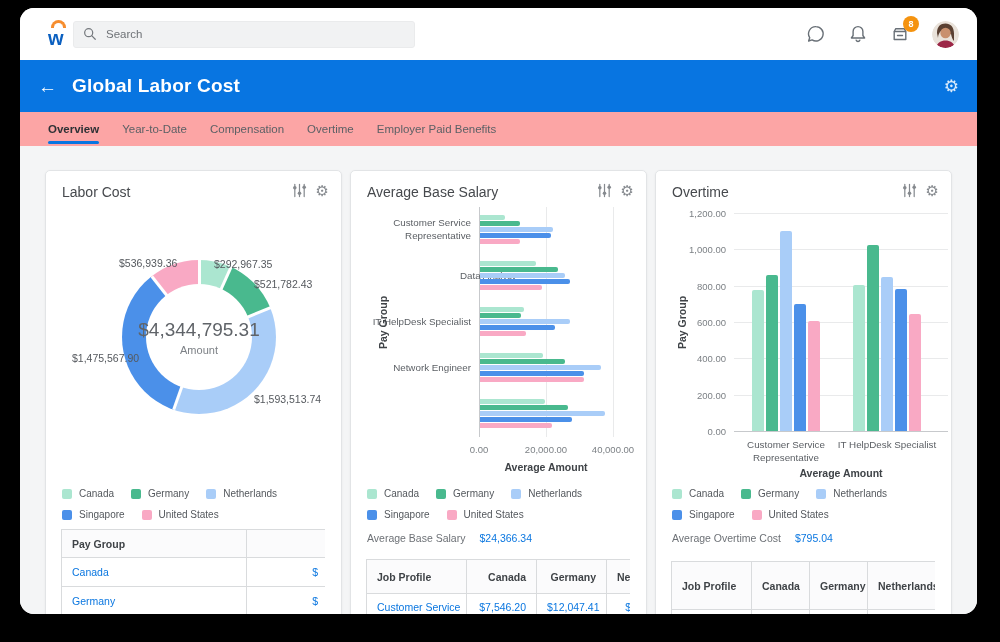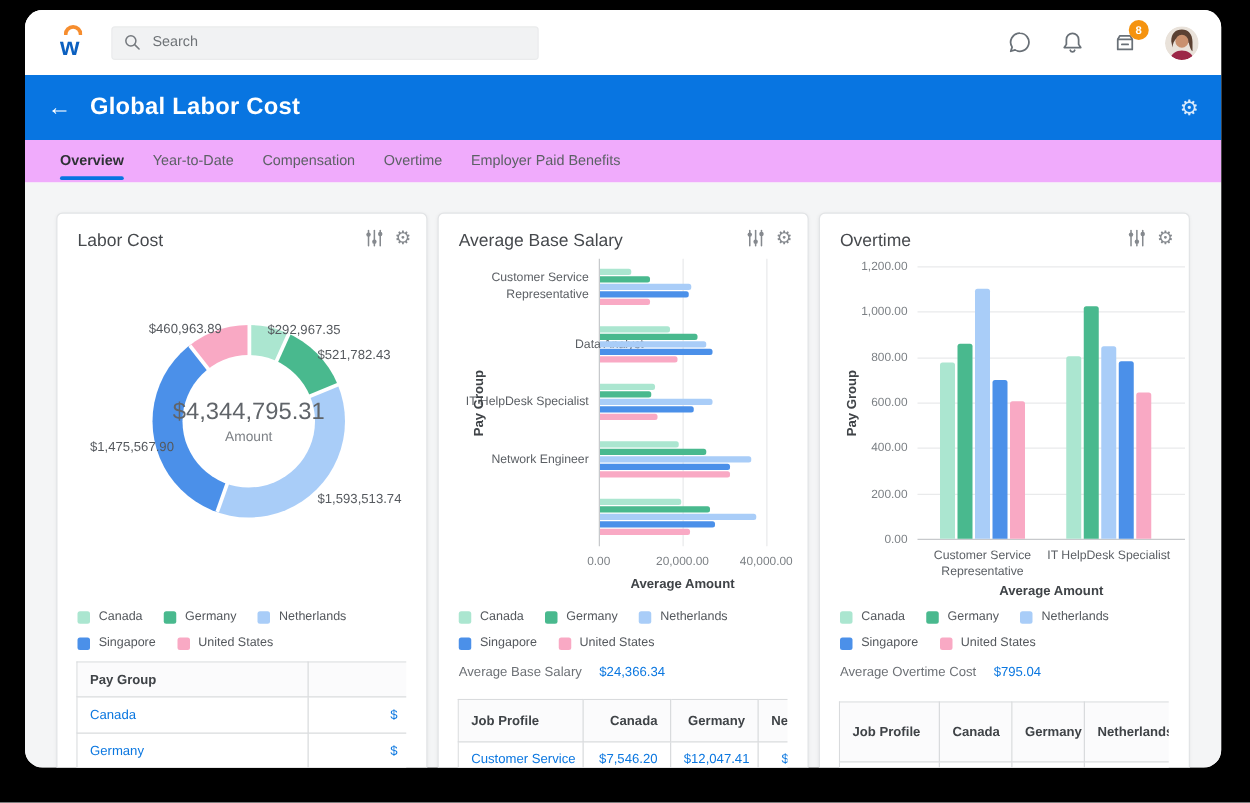--- a/index.html
+++ b/index.html
@@ -11,35 +11,35 @@
   .window{
     position:absolute;left:20px;top:8px;width:957px;height:606px;
     background:#fff;border-radius:14px;overflow:hidden;
   }
   
   .topbar{height:52px;display:flex;align-items:center;padding:0 18px;background:#fff;}
   .logo{width:26px;margin-left:9px;position:relative;flex:none;}
   .logo .arc{position:absolute;left:4px;top:-1px;width:15px;height:8px;box-sizing:border-box;
     border:3px solid #f68d2e;border-bottom:none;border-radius:9px 9px 0 0;}
   .logo .w{display:block;margin-top:7px;font-size:20px;font-weight:700;color:#0b60c0;line-height:1;text-align:left;padding-left:1px;}
-  .search{margin-left:16px;width:322px;height:25px;background:#f1f2f3;border:1px solid #eaebec;border-radius:3px;
+  .search{width:322px;height:25px;background:#f1f2f3;border:1px solid #eaebec;border-radius:3px;
     display:flex;align-items:center;gap:9px;padding:0 9px;color:#6f7377;font-size:11.5px;cursor:text;}
   .topicons{margin-left:auto;display:flex;align-items:center;gap:22px;}
   .iconbtn{position:relative;width:20px;height:20px;flex:none;cursor:pointer;}
   .iconbtn svg{display:block;}
   .badge{position:absolute;top:-8px;right:-9px;min-width:16px;height:16px;border-radius:9px;
     display:flex;align-items:center;justify-content:center;color:#fff;font-size:9px;font-weight:700;padding:0 2px;box-sizing:border-box;}
   .avatar{width:27px;height:27px;border-radius:50%;overflow:hidden;flex:none;cursor:pointer;}
   
   .bluebar{height:52px;display:flex;align-items:center;padding:0 18px;gap:15px;}
   .back{color:#fff;font-size:19px;line-height:1;cursor:pointer;}
   .bluetitle{color:#fff;font-size:19px;font-weight:700;letter-spacing:.2px;}
   .bluegear{margin-left:auto;color:rgba(255,255,255,.85);font-size:17px;line-height:1;cursor:pointer;}
   
-  .tabbar{height:34px;background:#f0abfc;display:flex;align-items:stretch;padding:0 28px;gap:23px;}
+  .tabbar{height:34px;background:#fca5a5;display:flex;align-items:stretch;padding:0 28px;gap:23px;}
   .tab{font-size:11.5px;color:#5c6065;display:flex;align-items:center;position:relative;cursor:pointer;white-space:nowrap;}
   .tab.active{color:#2e3135;font-weight:700;}
   .tab.active::after{content:"";position:absolute;left:0;right:0;bottom:2px;height:3px;border-radius:2px;background:#0875e1;}
   
   .content{background:#f4f5f6;height:468px;padding:24px 25px 0;display:flex;gap:8px;box-sizing:border-box;}
   .card{flex:1 1 0;background:#fff;border:1px solid #e2e4e6;border-radius:5px;position:relative;
     box-shadow:0 1px 3px rgba(0,0,0,.05);height:470px;overflow:hidden;}
   .card-title{position:absolute;left:16px;top:13px;font-size:14px;color:#46494d;}
   .card-icons{position:absolute;right:12px;top:12px;display:flex;align-items:center;gap:9px;color:#85898e;}
   .card-icons .gear{font-size:15px;line-height:1;cursor:pointer;}
@@ -216,21 +216,21 @@
                 <td class="link" style="text-align: left;">Germany</td>
                 <td class="link" style="text-align: right;">$</td>
               </tr>
             </tbody>
           </table>
         </div>
     <div class="donut-callout" style="left: 168px; top: 87px;">$292,967.35</div>
         <div class="donut-callout" style="left: 208px; top: 107px;">$521,782.43</div>
         <div class="donut-callout" style="left: 208px; top: 222px;">$1,593,513.74</div>
         <div class="donut-callout" style="left: 26px; top: 181px;">$1,475,567.90</div>
-        <div class="donut-callout" style="left: 73px; top: 86px;">$460,963.89</div>
+        <div class="donut-callout" style="left: 73px; top: 86px;">$536,939.36</div>
       </div>
 
     <div class="card" id="card1">
       <div class="card-title">Average Base Salary</div>
       <div class="card-icons">
         <svg width="15" height="15" viewBox="0 0 16 16">
           <g stroke="#85898e" stroke-width="1.3" stroke-linecap="round">
             <line x1="3" y1="1.5" x2="3" y2="14.5"></line>
               <line x1="8" y1="1.5" x2="8" y2="14.5"></line>
               <line x1="13" y1="1.5" x2="13" y2="14.5"></line>

